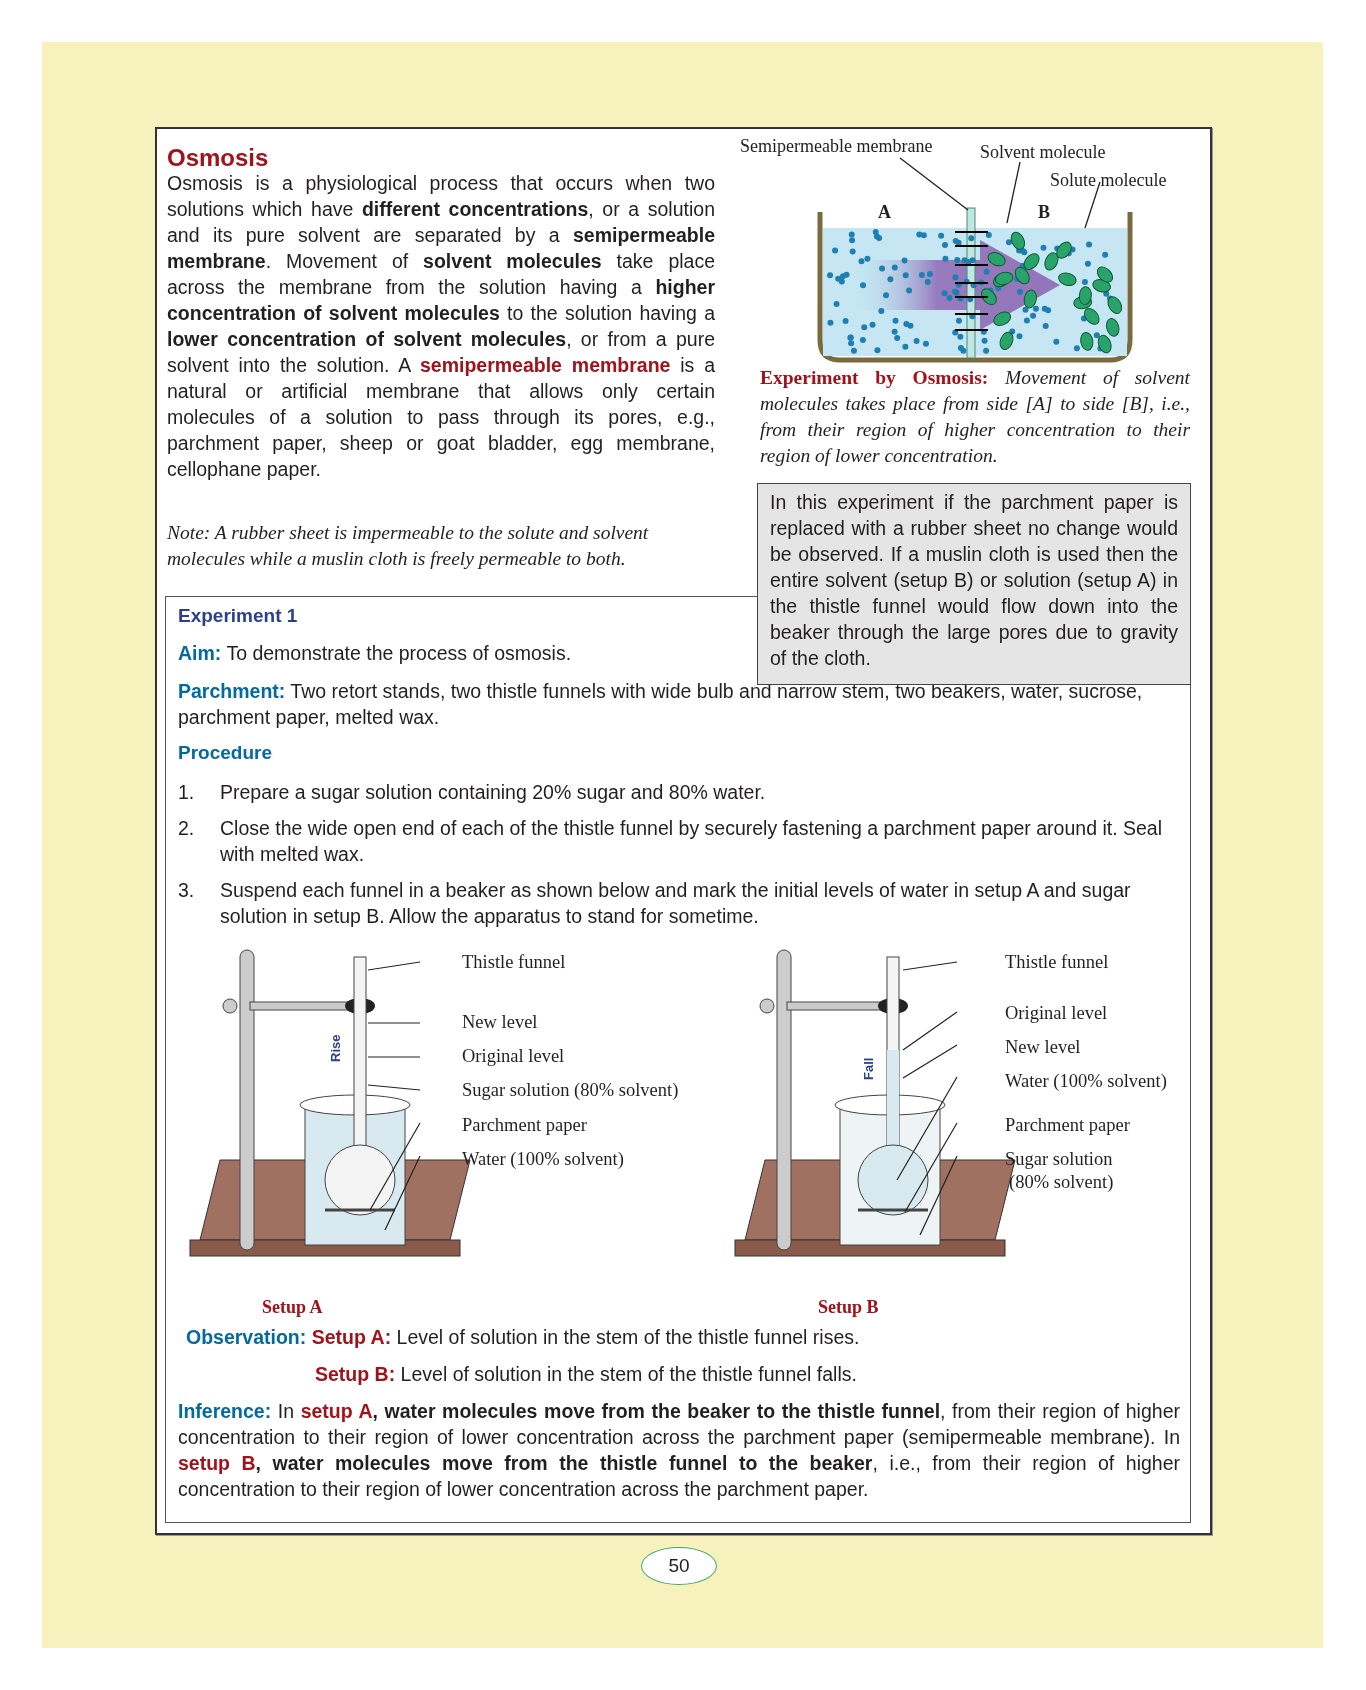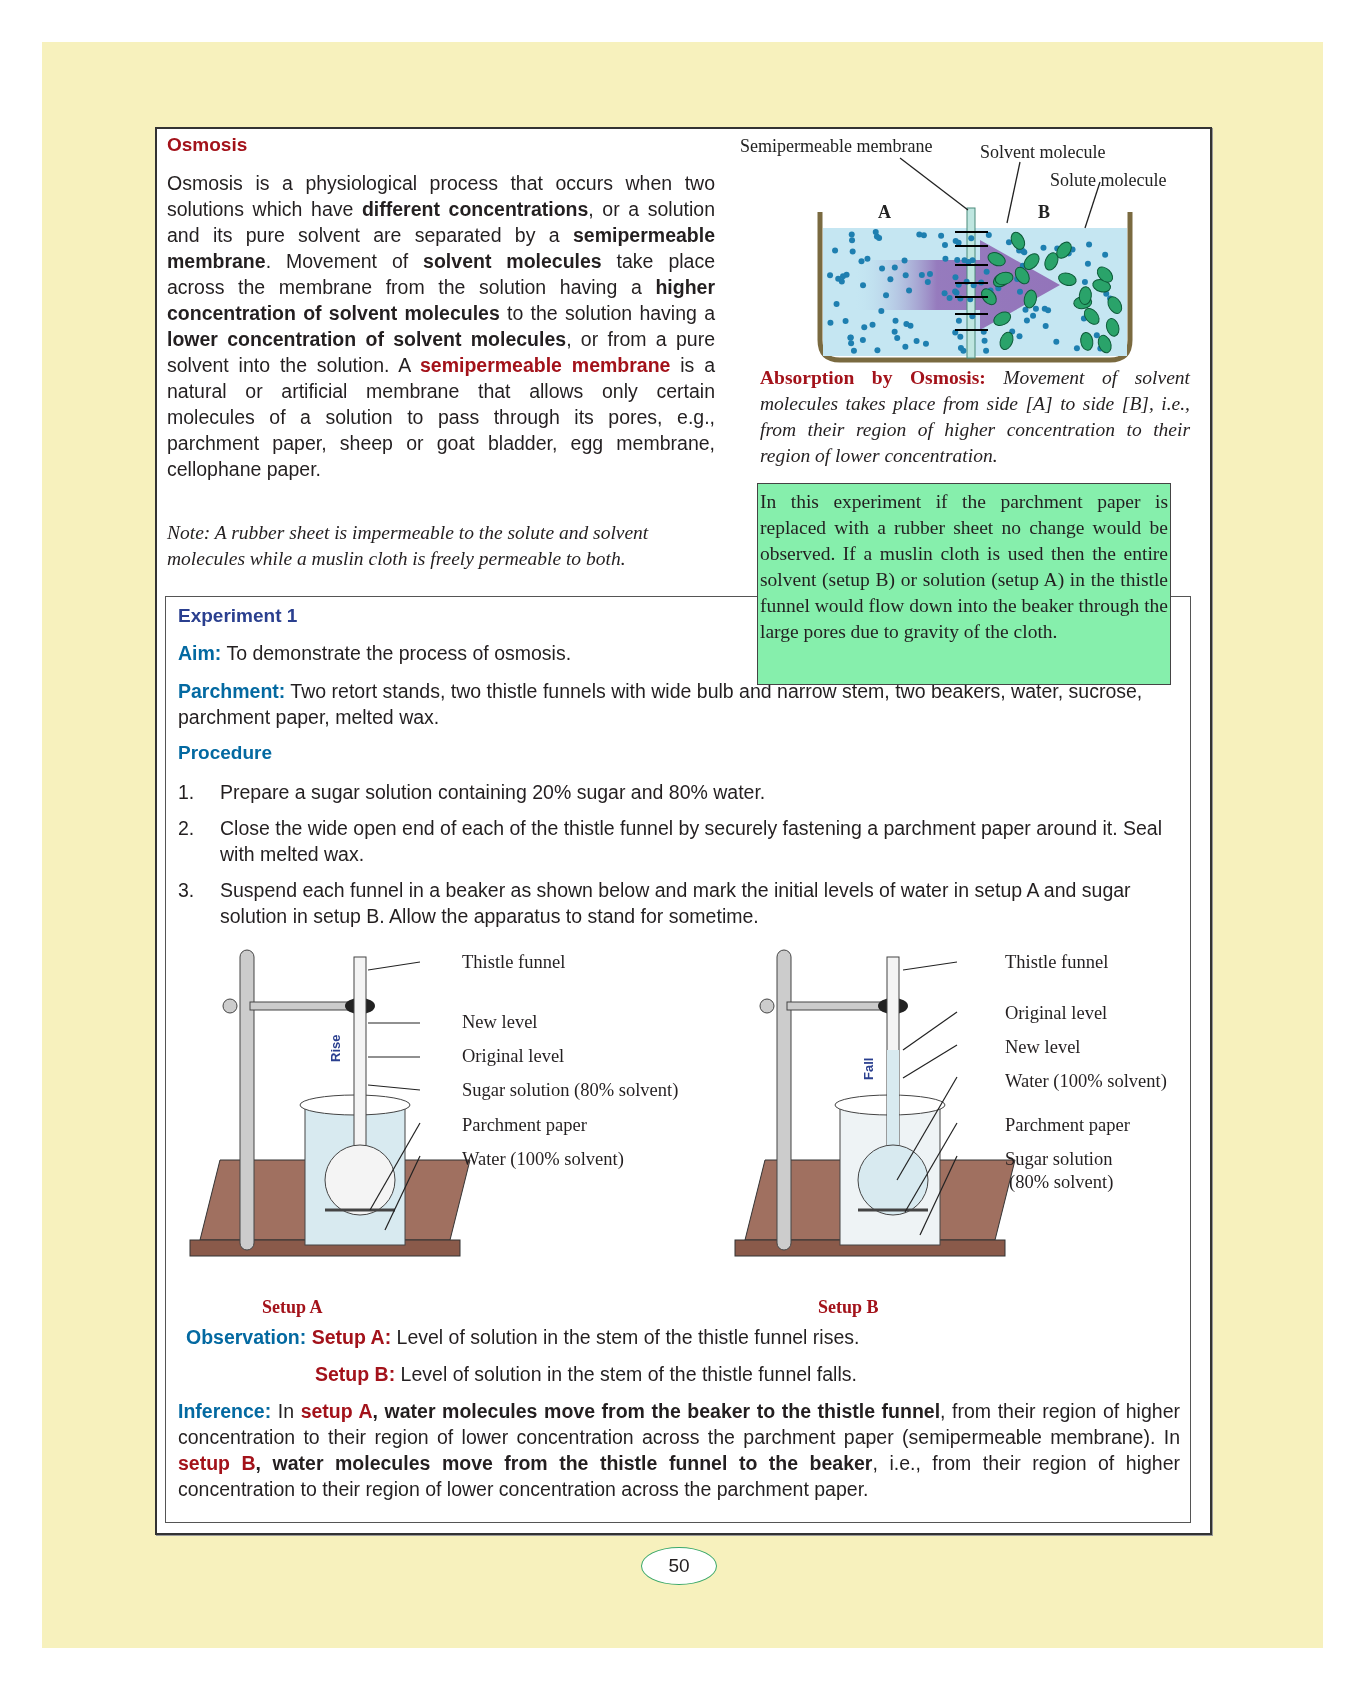--- a/index.html
+++ b/index.html
@@ -8,36 +8,36 @@
   .outer{position:absolute;left:155px;top:127px;width:1053px;height:1404px;background:#fff;border:2px solid #333;box-shadow:1px 1px 0 #999;}
   .abs{position:absolute;}
   .h-red{color:#a3121a;font-weight:bold;}
   .h-mag{color:#0369a1;font-weight:bold;}
   .h-blue{color:#2a3f8f;font-weight:bold;}
   .b{font-weight:bold;}
   .serif{font-family:"Liberation Serif",serif;}
   .intro{font-size:19.5px;line-height:26px;text-align:justify;}
   .note{font-family:"Liberation Serif",serif;font-style:italic;font-size:19.5px;line-height:26px;}
   .caption{font-family:"Liberation Serif",serif;font-size:19.5px;line-height:26px;}
-  .callout{position:absolute;left:757px;top:483px;width:408px;height:190px;background:#86efac;border:1.5px solid #444;padding:5px 2px;box-sizing:content-box;font-family:Liberation Serif, serif;font-size:19.5px;line-height:26px;text-align:justify;z-index:3;}
+  .callout{position:absolute;left:757px;top:483px;width:408px;height:190px;background:#e5e5e5;border:1.5px solid #444;padding:5px 12px;box-sizing:content-box;font-family:Liberation Sans, sans-serif;font-size:19.5px;line-height:26px;text-align:justify;z-index:3;}
   .exp{position:absolute;left:165px;top:596px;width:1024px;height:925px;border:1.5px solid #555;background:#fff;}
   .line{font-size:19.5px;line-height:26px;}
   .proc-item{display:flex;}
   .proc-num{width:42px;flex:none;}
   .lbl{font-family:Liberation Serif, serif;font-size:18.5px;position:absolute;white-space:nowrap;}
   .pagenum{position:absolute;left:641px;top:1547px;width:74px;height:36px;border:1.5px solid #3aa86b;border-radius:50%;background:#fff;text-align:center;line-height:36px;font-size:19px;}
 </style>
 </head>
 <body>
 
 <div class="page"></div>
 
 <div class="outer"></div>
 
-<div class="abs h-red" style="left:167px;top:134px;font-size:19px;">Osmosis</div>
+<div class="abs h-red" style="left:167px;top:144px;font-size:24px;">Osmosis</div>
 
 <div class="abs intro" style="left:167px;top:170px;width:548px;" id="intro"><span>Osmosis is a physiological process that occurs when two solutions which have </span><span class="b">different concentrations</span><span>, or a solution and its pure solvent are separated by a </span><span class="b">semipermeable membrane</span><span>. Movement of </span><span class="b">solvent molecules</span><span> take place across the membrane from the solution having a </span><span class="b">higher concentration of solvent molecules</span><span> to the solution having a </span><span class="b">lower concentration of solvent molecules</span><span>, or from a pure solvent into the solution. A </span><span class="h-red">semipermeable membrane</span><span> is a natural or artificial membrane that allows only certain molecules of a solution to pass through its pores, e.g., parchment paper, sheep or goat bladder, egg membrane, cellophane paper.</span></div>
 
 <div class="abs note" style="left:167px;top:520px;width:555px;">Note: A rubber sheet is impermeable to the solute and solvent molecules while a muslin cloth is freely permeable to both.</div>
 
 <div class="abs" style="left:740px;top:130px;width:460px;height:240px;">
   <svg width="460" height="240">
     <defs>
       <linearGradient id="arrowGrad" x1="0" x2="1">
         <stop offset="0" stop-color="#b8e0f0" stop-opacity="0"></stop>
@@ -209,21 +209,21 @@
       <line x1="360" y1="52" x2="345" y2="98"></line>
     </g>
     <text x="0" y="22" font-family="Liberation Serif, serif" font-size="18" fill="#222">Semipermeable membrane</text>
     <text x="240" y="28" font-family="Liberation Serif, serif" font-size="18" fill="#222">Solvent molecule</text>
     <text x="310" y="56" font-family="Liberation Serif, serif" font-size="18" fill="#222">Solute molecule</text>
     <text x="138" y="88" font-family="Liberation Serif, serif" font-size="18" font-weight="bold" fill="#222">A</text>
     <text x="298" y="88" font-family="Liberation Serif, serif" font-size="18" font-weight="bold" fill="#222">B</text>
   </svg>
 </div>
 
-<div class="abs caption" style="left:760px;top:365px;width:430px;text-align:justify;"><span class="h-red serif">Absorption by Osmosis:</span> <i>Movement of solvent molecules takes place from side [A] to side [B], i.e., from their region of higher concentration to their region of lower concentration.</i></div>
+<div class="abs caption" style="left:760px;top:365px;width:430px;text-align:justify;"><span class="h-red serif">Experiment by Osmosis:</span> <i>Movement of solvent molecules takes place from side [A] to side [B], i.e., from their region of higher concentration to their region of lower concentration.</i></div>
 
 <div class="exp"></div>
 
 <div class="callout">In this experiment if the parchment paper is replaced with a rubber sheet no change would be observed. If a muslin cloth is used then the entire solvent (setup B) or solution (setup A) in the thistle funnel would flow down into the beaker through the large pores due to gravity of the cloth.</div>
 
 <div class="abs h-blue" style="left:178px;top:605px;font-size:19px;">Experiment 1</div>
 
 <div class="abs line" style="left:178px;top:640px;"><span class="h-mag">Aim:</span> <span>To demonstrate the process of osmosis.</span></div>
 
 <div class="abs line" style="left:178px;top:678px;width:1000px;"><span class="h-mag">Parchment:</span> <span>Two retort stands, two thistle funnels with wide bulb and narrow stem, two beakers, water, sucrose, parchment paper, melted wax.</span></div>

